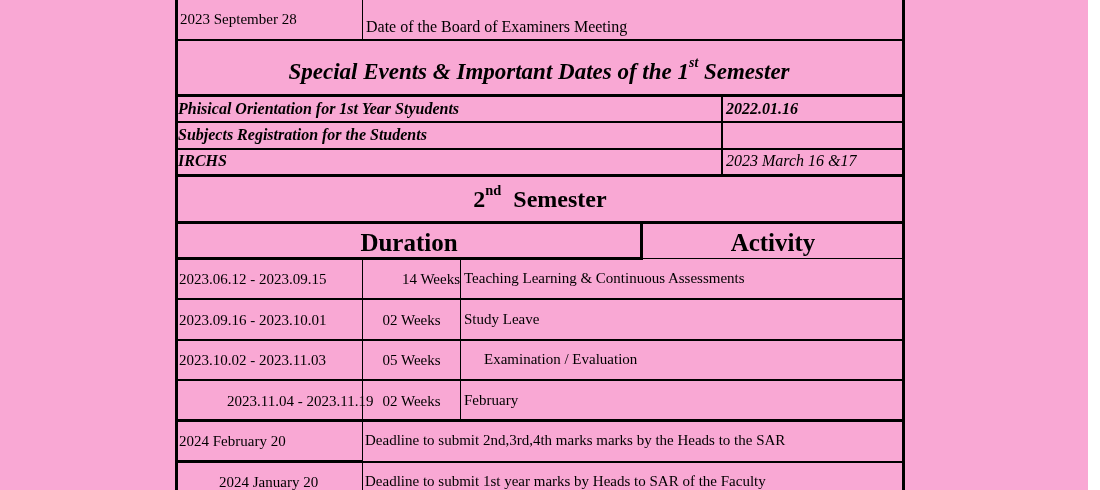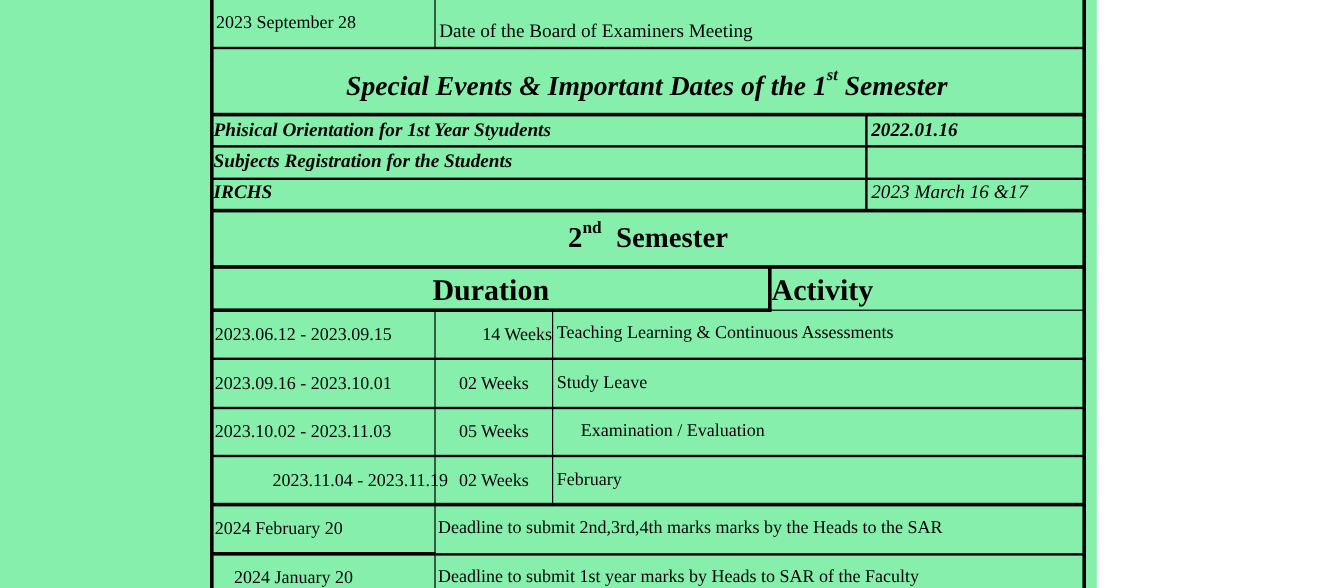--- a/index.html
+++ b/index.html
@@ -11,22 +11,22 @@
       width: 1100px;
       height: 490px;
       position: relative;
       overflow: hidden;
       font-family: "Liberation Serif", "DejaVu Serif", serif;
       color: #000;
     }
     .page {
       position: absolute;
       left: 0; top: 0;
-      width: 914px; height: 490px;
-      background: #86efac;
+      width: 1088px; height: 490px;
+      background: #f9a8d4;
     }
     .txt {
       position: absolute;
       white-space: nowrap;
       line-height: 1;
     }
     
     .vline { position: absolute; background: #000; }
     .hline { position: absolute; background: #000; }
 
@@ -91,21 +91,21 @@
   <div class="hline" style="left:175px; top:174px; width:730px; height:3px;"></div>
 
   <div class="txt sec2-title" style="left:0; width:1080px; text-align:center; top:187px;">
     <span>2</span><sup>nd</sup>&nbsp;&nbsp;<span>Semester</span>
   </div>
   <div class="hline" style="left:175px; top:221px; width:730px; height:3px;"></div>
 
   <div>
     <div class="vline" style="left:640px; top:223px; width:3px; height:36px;"></div>
     <span class="txt col-head" style="left:178px; width:462px; text-align:center; top:230px;">Duration</span>
-    <span class="txt col-head" style="left:643px; width:260px; top:230px;">Activity</span>
+    <span class="txt col-head" style="left:643px; width:260px; text-align:center; top:230px;">Activity</span>
   </div>
   <div class="hline" style="left:175px; top:257px; width:468px; height:3px;"></div>
   <div class="hline" style="left:643px; top:258px; width:262px; height:1px;"></div>
 
   <div class="vline" style="left:362px; top:259px; width:1px; height:161px;"></div>
   <div class="vline" style="left:460px; top:259px; width:1px; height:161px;"></div>
 
   <div>
     <span class="txt t15" style="left:179px; top:272px;">2023.06.12 - 2023.09.15</span>
     <span class="txt t15" style="left:363px; width:97px; text-align:right; top:272px;">14 Weeks</span>
@@ -137,17 +137,17 @@
   <div class="vline" style="left:362px; top:421px; width:1px; height:69px;"></div>
 
   <div>
     <span class="txt t15" style="left:179px; top:434px;">2024 February 20</span>
     <span class="txt t15" style="left:365px; top:433px;">Deadline to submit  2nd,3rd,4th marks marks by the Heads to the SAR</span>
   </div>
   <div class="hline" style="left:175px; top:460px; width:188px; height:3px;"></div>
   <div class="hline" style="left:363px; top:461px; width:542px; height:2px;"></div>
 
   <div>
-    <span class="txt t15" style="left:163px; top:475px;padding-left:32px;">2024 January 20</span>
+    <span class="txt t15" style="left:187px; top:475px;padding-left:32px;">2024 January 20</span>
     <span class="txt t15" style="left:365px; top:474px;">Deadline to submit 1st year  marks by Heads to SAR of the Faculty</span>
   </div>
 
 </div>
 
 </body></html>

